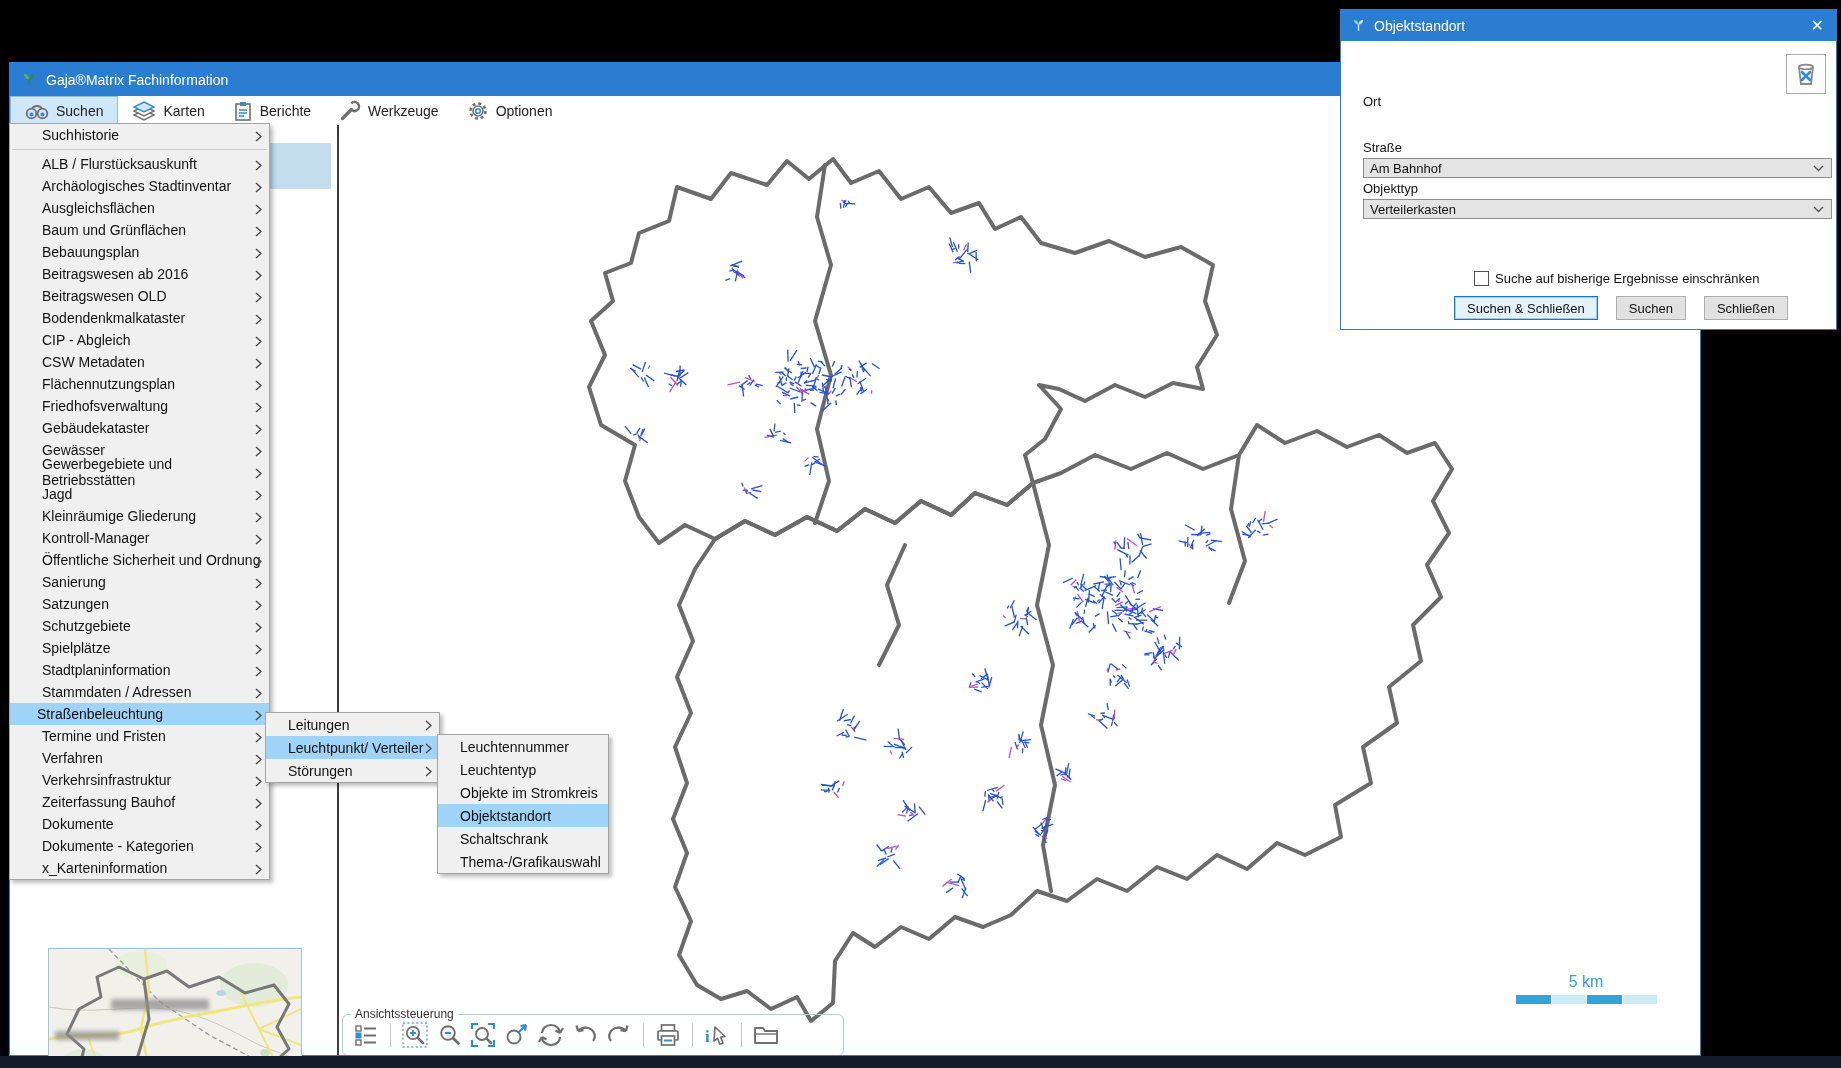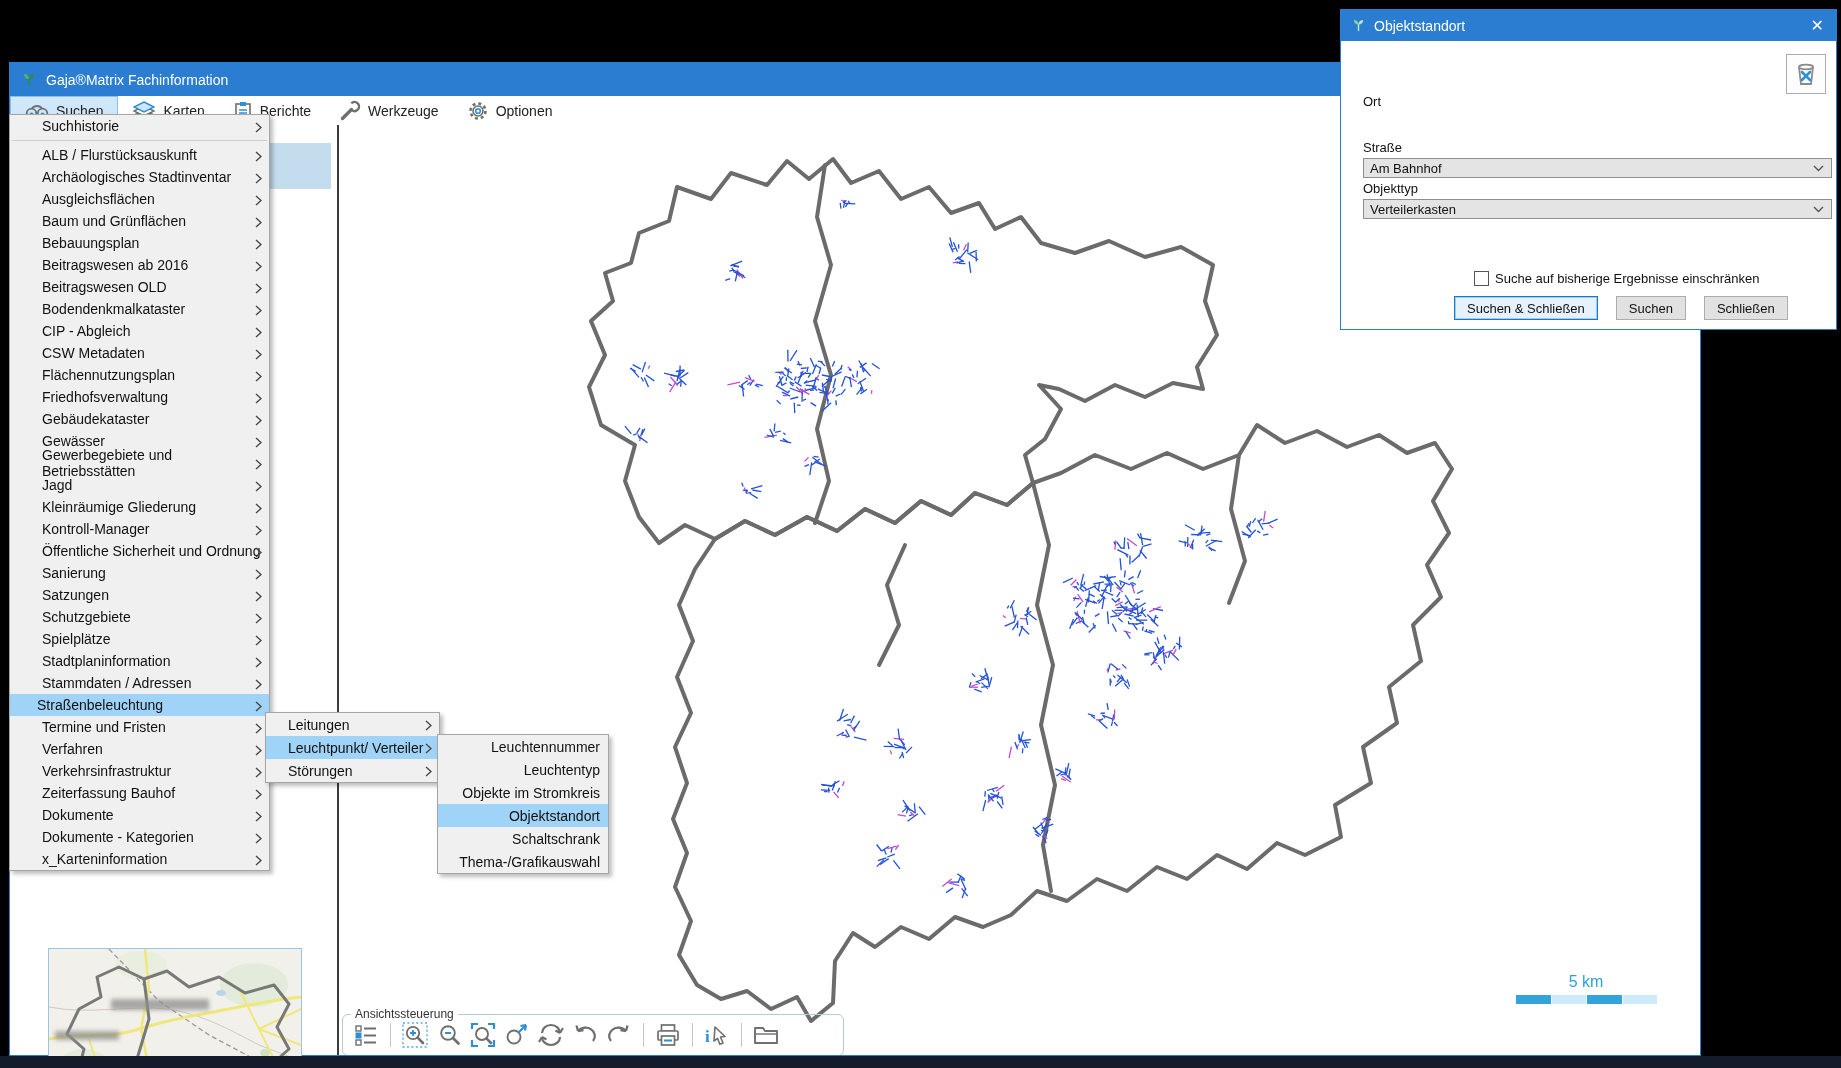--- a/index.html
+++ b/index.html
@@ -37,25 +37,25 @@
   #view-icons{display:flex;align-items:center;height:100%;padding-left:6px;}
   .vb-btn{width:30px;height:30px;display:flex;align-items:center;justify-content:center;margin:0 2px;}
   .vb-sep{width:1px;height:24px;background:#c6c6c6;margin:0 7px;}
   
   .menu{position:absolute;background:#f0f0f0;border:1px solid #a5a5a5;
         box-shadow:3px 3px 4px rgba(0,0,0,.25);font-size:14px;color:#111;z-index:30;}
   .menu-item{height:22px;display:flex;align-items:center;padding:0 8px 0 32px;position:relative;}
   .menu-item .chev{position:absolute;right:7px;top:5px;}
   .menu-item.hl{background:#9fd3f7;padding-left:27px;}
   .menu-sep{height:1px;background:#cdcdcd;margin:3px 2px;}
-  #menu-root{left:9px;top:114px;width:259px;}
+  #menu-root{left:9px;top:123px;width:259px;}
   #submenu1{left:265px;top:712px;width:173px;z-index:31;}
   #submenu1 .menu-item{height:23px;padding-left:22px;}
   #submenu2{left:437px;top:734px;width:170px;z-index:32;}
-  #submenu2 .menu-item{height:23px;padding-left:22px;justify-content:flex-end;}
+  #submenu2 .menu-item{height:23px;padding-left:22px;}
   
   #dialog{position:absolute;left:1340px;top:9px;width:497px;height:321px;background:#fff;
           border:1px solid #2b7dd2;box-sizing:border-box;z-index:40;}
   #dlg-title{height:31px;background:#2b7dd2;display:flex;align-items:center;color:#fff;font-size:14px;}
   #dlg-title .app-ico{margin:0 9px 0 11px;display:flex;}
   #dlg-close{margin-left:auto;margin-right:12px;font-size:16px;color:#fff;line-height:1;}
   #dlg-trash{position:absolute;right:10px;top:44px;width:38px;height:38px;border:1px solid #ababab;
              background:#fdfdfd;display:flex;align-items:center;justify-content:center;}
   .dlg-field{position:absolute;left:22px;width:469px;}
   .dlg-label{font-size:13px;color:#111;margin-bottom:3px;}

